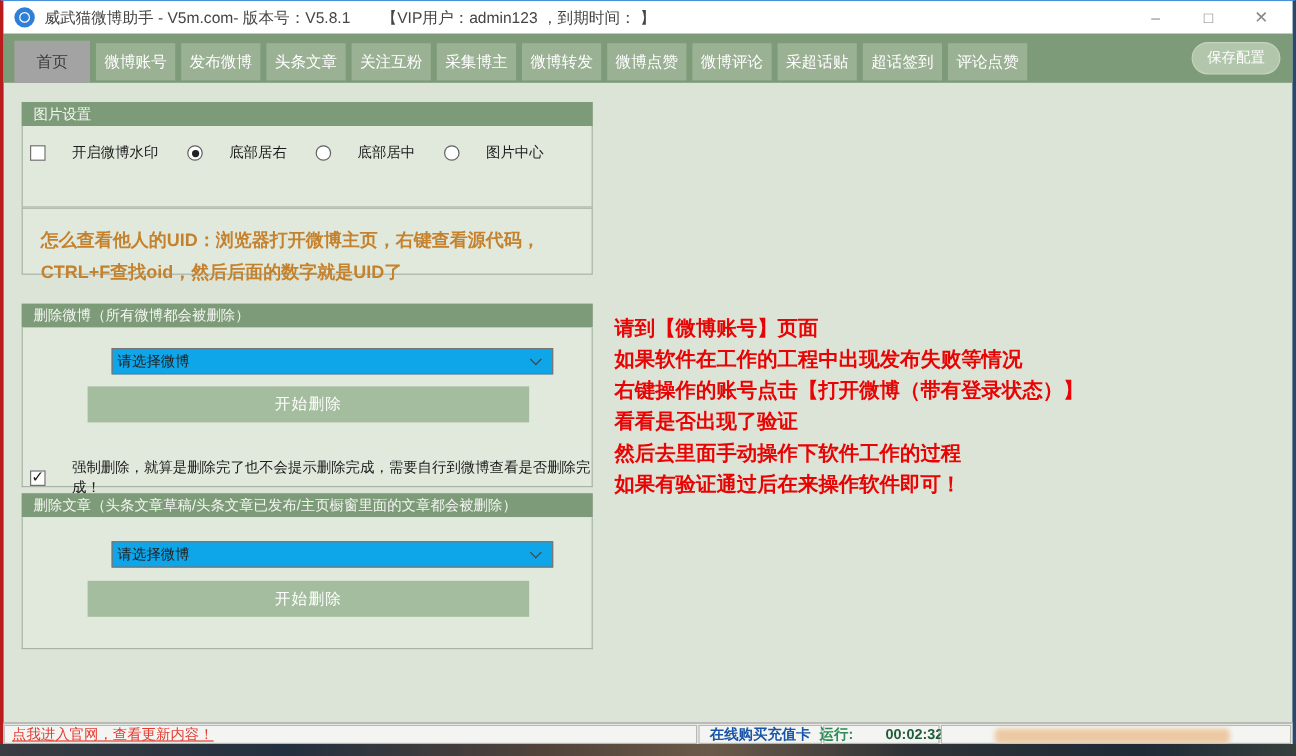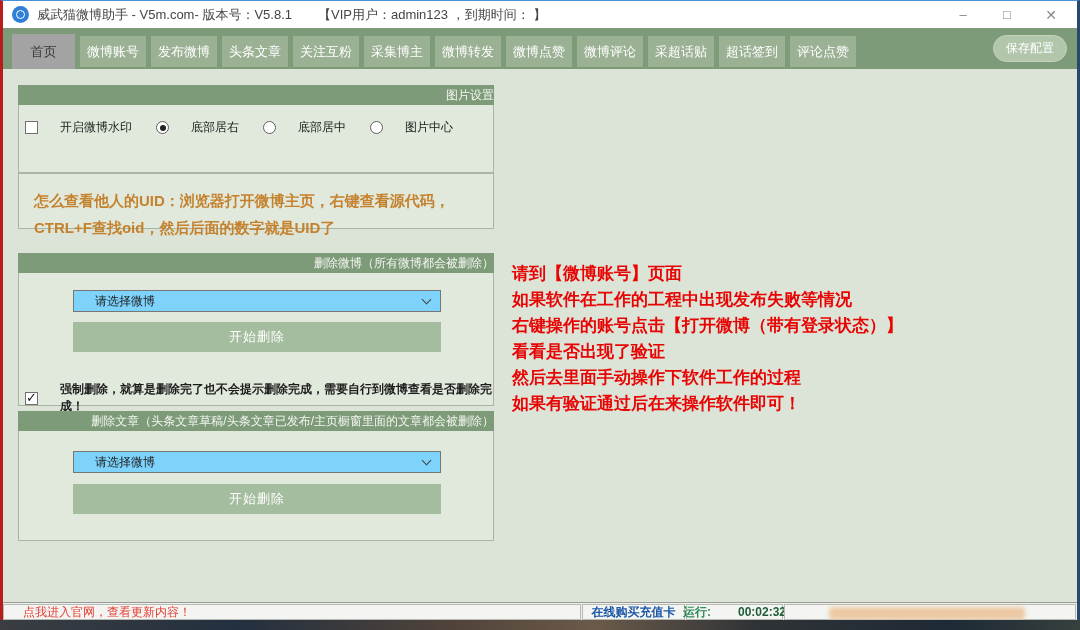--- a/index.html
+++ b/index.html
@@ -28,55 +28,55 @@
   .tabs { display:flex; align-items:flex-end; margin-left:9px; gap:5px; }
   .tab { height:31px; width:66px; margin-bottom:2px; background:#9bb194; color:#fff; font-size:13px;
          display:flex; align-items:center; justify-content:center; white-space:nowrap; }
   .tab.active { height:35px; margin-bottom:0; background:#a3a3a3; color:#3a3a3a; width:63px; }
   .save-btn { position:absolute; right:10px; top:7px; width:74px; height:27px; border-radius:14px;
               background:#b2c6ac; border:1px solid #c4d4be; color:#fff; font-size:12px;
               display:flex; align-items:center; justify-content:center; }
 
   
   .ghead { position:absolute; left:15px; width:476px; height:20px; background:#7e9b79; color:#f2f6f0;
-           font-size:12px; line-height:20px; padding-left:10px;text-align:right; }
+           font-size:12px; line-height:20px; padding-left:10px; }
   .gbody { position:absolute; left:15px; width:476px; background:#e1e9dc; border:1px solid #a9b3a6; border-top:none; }
   .gbody.standalone { border-top:1px solid #a9b3a6; }
 
   .row { display:flex; align-items:center; }
   .ctl-label { font-size:12px; color:#1c1c1c; margin-left:22px; }
   .checkbox { width:13px; height:13px; background:#fff; border:1px solid #707070; position:relative; flex:0 0 auto; }
   .checkbox.checked::after { content:"✓"; position:absolute; left:0px; top:-3px; font-size:13px; color:#1a1a1a; }
   .radio { width:13px; height:13px; background:#fff; border:1px solid #606060; border-radius:50%;
            position:relative; flex:0 0 auto; }
   .radio.selected::after { content:""; position:absolute; left:2.5px; top:2.5px; width:6px; height:6px;
                            background:#222; border-radius:50%; }
 
   .uid-text { font-size:15px; font-weight:bold; color:#c5822e; line-height:27px; }
 
-  .combo { position:absolute; height:22px; background:#7dd3fc; border:1px solid #767676; font-size:12px;
-           color:#222; line-height:20px; padding-left:21px; }
+  .combo { position:absolute; height:22px; background:#0ea5e9; border:1px solid #767676; font-size:12px;
+           color:#222; line-height:20px; padding-left:4px;margin-left:20px; }
   .combo-arrow { position:absolute; right:10px; top:5px; width:7px; height:7px;
                  border-right:1.6px solid #444; border-bottom:1.6px solid #444; transform:rotate(45deg); }
   .green-btn { position:absolute; height:30px; background:#a5bd9f; color:#fdfefd; font-size:13px;
                display:flex; align-items:center; justify-content:center; letter-spacing:1px; }
 
-  .force-row { position:absolute; left:6px;font-weight:bold; }
+  .force-row { position:absolute; left:6px; }
   .force-row .ctl-label { font-size:12px; }
 
   
   .notice { position:absolute; left:509px; top:260px; width:560px; }
   .notice div { font-size:17px; font-weight:bold; color:#e80404; line-height:26px; white-space:nowrap; }
 
   
   .statusbar { position:absolute; left:0; top:601px; width:1074px; height:19px; background:#eef0ec;
                border-top:1px solid #9a9a9a; display:flex; align-items:stretch; }
   .spanel { border:1px solid #b5bab3; background:#f4f5f2; margin:1px 1px 1px 0; display:flex;
             align-items:center; font-size:12px; white-space:nowrap; }
-  .sp1 { width:578px; padding-left:19px; color:#e43b30; }
+  .sp1 { width:578px; padding-left:6px; color:#e43b30;text-decoration:underline; }
   .sp2 { width:103px; justify-content:center; color:#1a56a8; font-weight:bold; }
   .sp3 { width:97px; justify-content:center;gap:24px; }
   .sp3 .rt-label { color:#2e8b57; font-weight:bold; }
   .sp3 .rt-value { color:#1d5c38; font-weight:bold; margin-left:3px; }
   .sp4 { flex:1; position:relative; }
   .redacted { position:absolute; left:44px; top:2px; width:196px; height:13px; background:#ecc9a4;
               border-radius:4px; filter:blur(2px); }
 
   
   .desktop-strip { position:absolute; left:-3px; bottom:0; width:1080px; height:10px;

